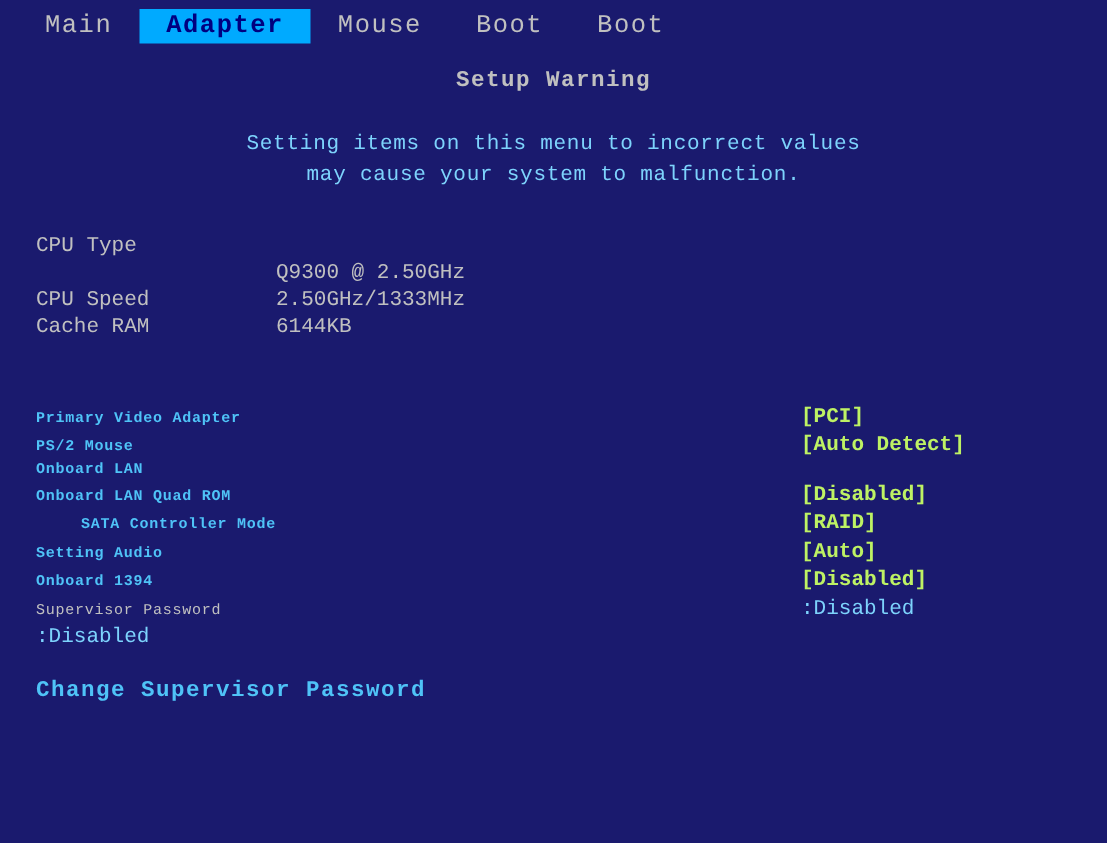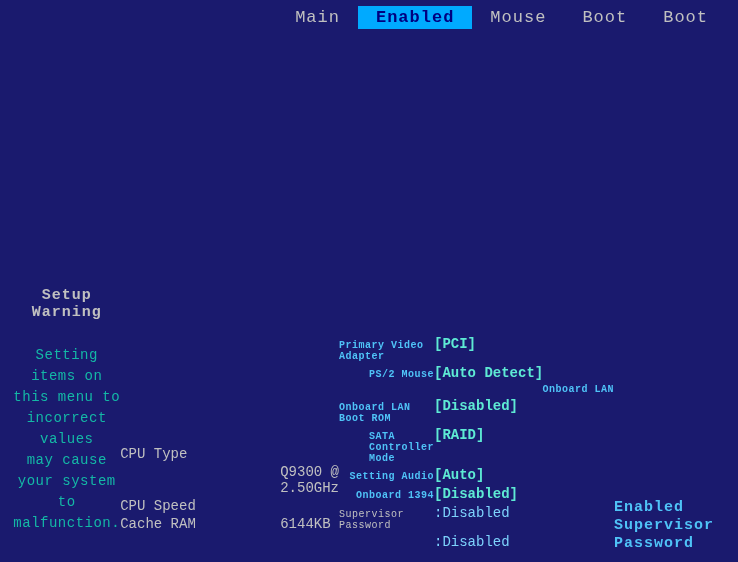--- a/index.html
+++ b/index.html
@@ -1,19 +1,18 @@
 <!DOCTYPE html>
 <html><head>
   <meta charset="utf-8">
   <style>
     * {
       margin: 0;
       padding: 0;
       box-sizing: border-box;
-      align-items: flex-end;
     }
 
     body {
       width: 738px;
       height: 562px;
       background-color: #1a1a6e;
       font-family: 'Courier New', Courier, monospace;
       overflow: hidden;
     }
 
@@ -49,49 +48,49 @@
       background-color: #00aaff;
       color: #000080;
       font-weight: bold;
     }
 
     
     #content {
       flex: 1;
       padding: 10px 24px 10px 24px;
       display: flex;
-      flex-direction: row;
+      flex-direction: column;
       gap: 0;
     }
 
     
     #warning-section {
       text-align: center;
       margin-bottom: 18px;
     }
 
     #warning-title {
       color: #c0c0c0;
       font-size: 15px;
       font-weight: bold;
       margin-bottom: 4px;
       letter-spacing: 1px;
     }
 
     #warning-text {
-      color: #14b8a6;
+      color: #7dd3fc;
       font-size: 14px;
       line-height: 1.5;
       letter-spacing: 0.5px;
       margin-top: 24px;
     }
 
     
     #cpu-section {
-      margin-bottom: 18px;
+      margin-bottom: 32px;
     }
 
     .info-row {
       display: flex;
       flex-direction: row;
       margin-bottom: 2px;
     }
 
     .info-label {
       color: #c0c0c0;
@@ -139,21 +138,21 @@
     }
 
     .setting-label.indented {
       color: #4fc3f7;
       font-weight: bold;
       padding-left: 30px;
       flex: 1;
     }
 
     .setting-value {
-      color: #5eead4;
+      color: #bef264;
       font-size: 14px;
       font-weight: bold;
       min-width: 180px;
       text-align: left;
     }
 
     .setting-value.inactive {
       color: #7dd3fc;
       font-weight: normal;
     }
@@ -176,21 +175,21 @@
       height: 10px;
     }
   </style>
 </head>
 <body>
 
 <div id="bios-screen">
 
   <div id="menu-bar">
     <div class="menu-item">Main</div>
-    <div class="menu-item active">Enabled</div>
+    <div class="menu-item active">Adapter</div>
     <div class="menu-item">Mouse</div>
     <div class="menu-item">Boot</div>
     <div class="menu-item">Boot</div>
   </div>
 
   <div id="content">
 
     <div id="warning-section">
       <div id="warning-title">Setup Warning</div>
       <div id="warning-text">
@@ -203,20 +202,21 @@
 
     <div id="cpu-section">
       <div class="info-row">
         <span class="info-label">CPU Type</span>
       </div>
       <div class="info-row">
         <span class="info-value-indent">Q9300  @ 2.50GHz</span>
       </div>
       <div class="info-row">
         <span class="info-label">CPU Speed</span>
+        <span class="info-value">2.50GHz/1333MHz</span>
       </div>
       <div class="info-row">
         <span class="info-label">Cache RAM</span>
         <span class="info-value">6144KB</span>
       </div>
     </div>
 
     <div class="section-divider"></div>
 
     <div id="settings-section">
@@ -226,21 +226,21 @@
           <span class="setting-value">[PCI]</span>
         </div>
         <div class="setting-row">
           <span class="setting-label">PS/2 Mouse</span>
           <span class="setting-value">[Auto Detect]</span>
         </div>
         <div class="setting-row">
           <span class="setting-label">Onboard LAN</span>
         </div>
         <div class="setting-row">
-          <span class="setting-label">Onboard LAN Boot ROM</span>
+          <span class="setting-label">Onboard LAN Quad ROM</span>
           <span class="setting-value">[Disabled]</span>
         </div>
         <div class="setting-row">
           <span class="setting-label indented">   SATA Controller Mode</span>
           <span class="setting-value">[RAID]</span>
         </div>
         <div class="setting-row">
           <span class="setting-label">Setting Audio</span>
           <span class="setting-value">[Auto]</span>
         </div>
@@ -251,17 +251,17 @@
         <div class="setting-row">
           <span class="setting-label inactive">Supervisor Password</span>
           <span class="setting-value inactive">:Disabled</span>
         </div>
         <div class="setting-row">
           <span class="setting-value inactive">:Disabled</span>
         </div>
       </div>
 
     <div id="change-password">
-      <span id="change-password-label">Enabled Supervisor Password</span>
+      <span id="change-password-label">Change Supervisor Password</span>
     </div>
 
   </div>
 </div>
 
 </body></html>

